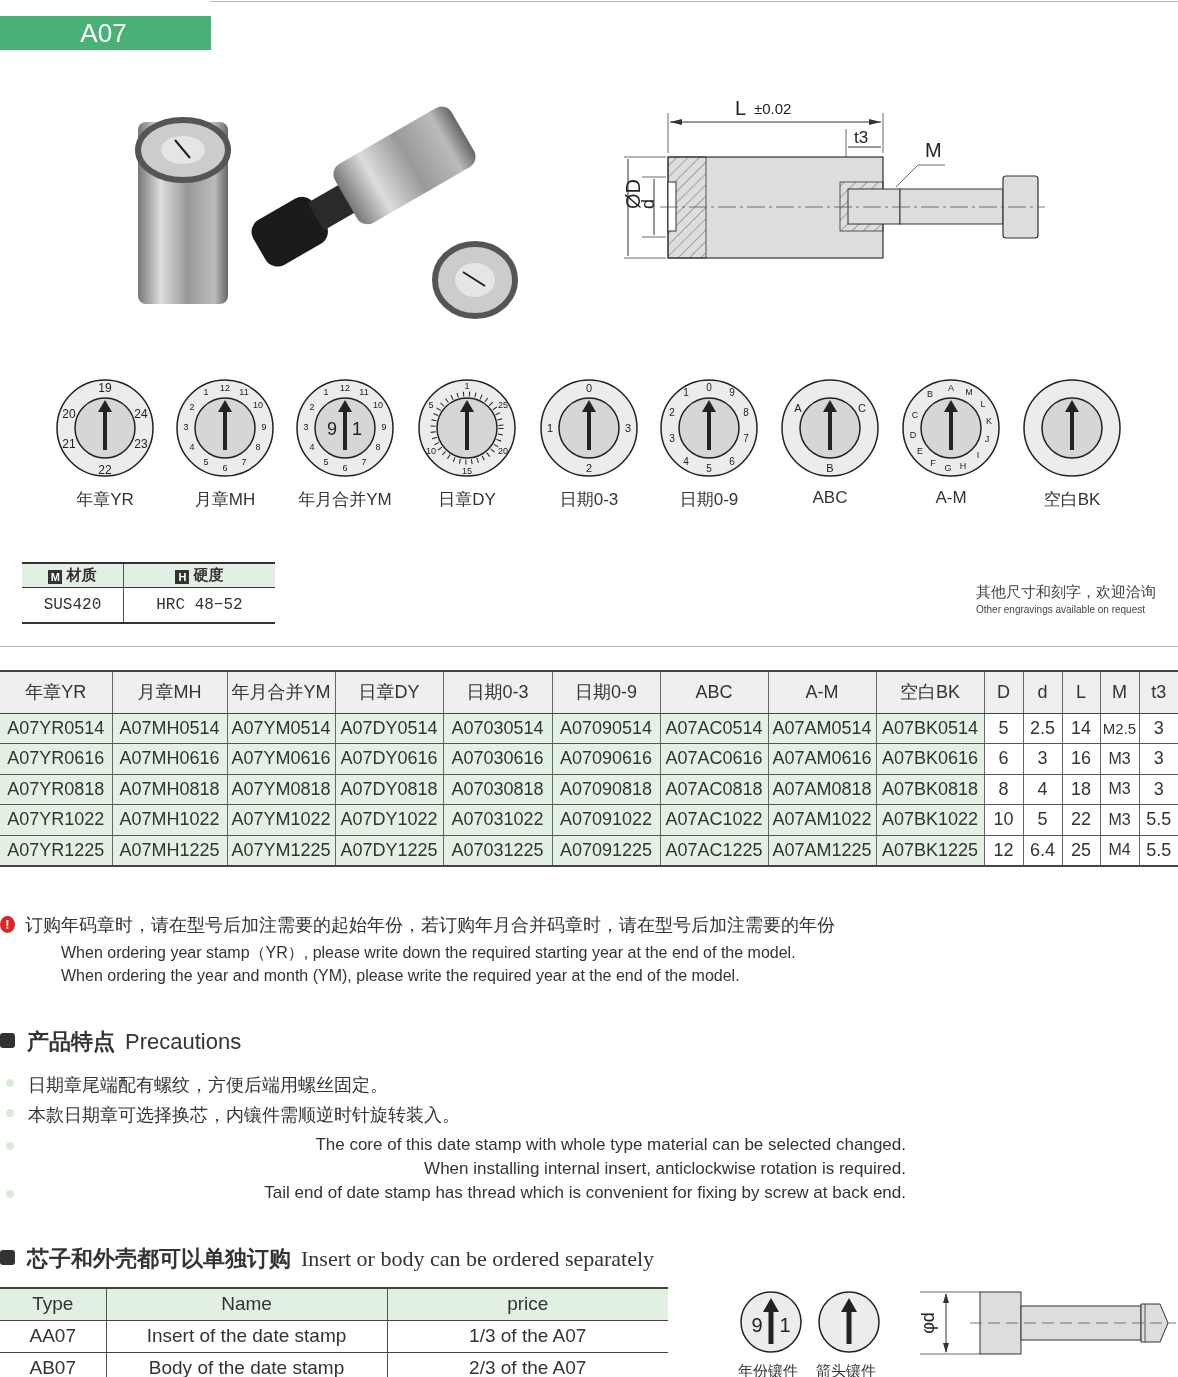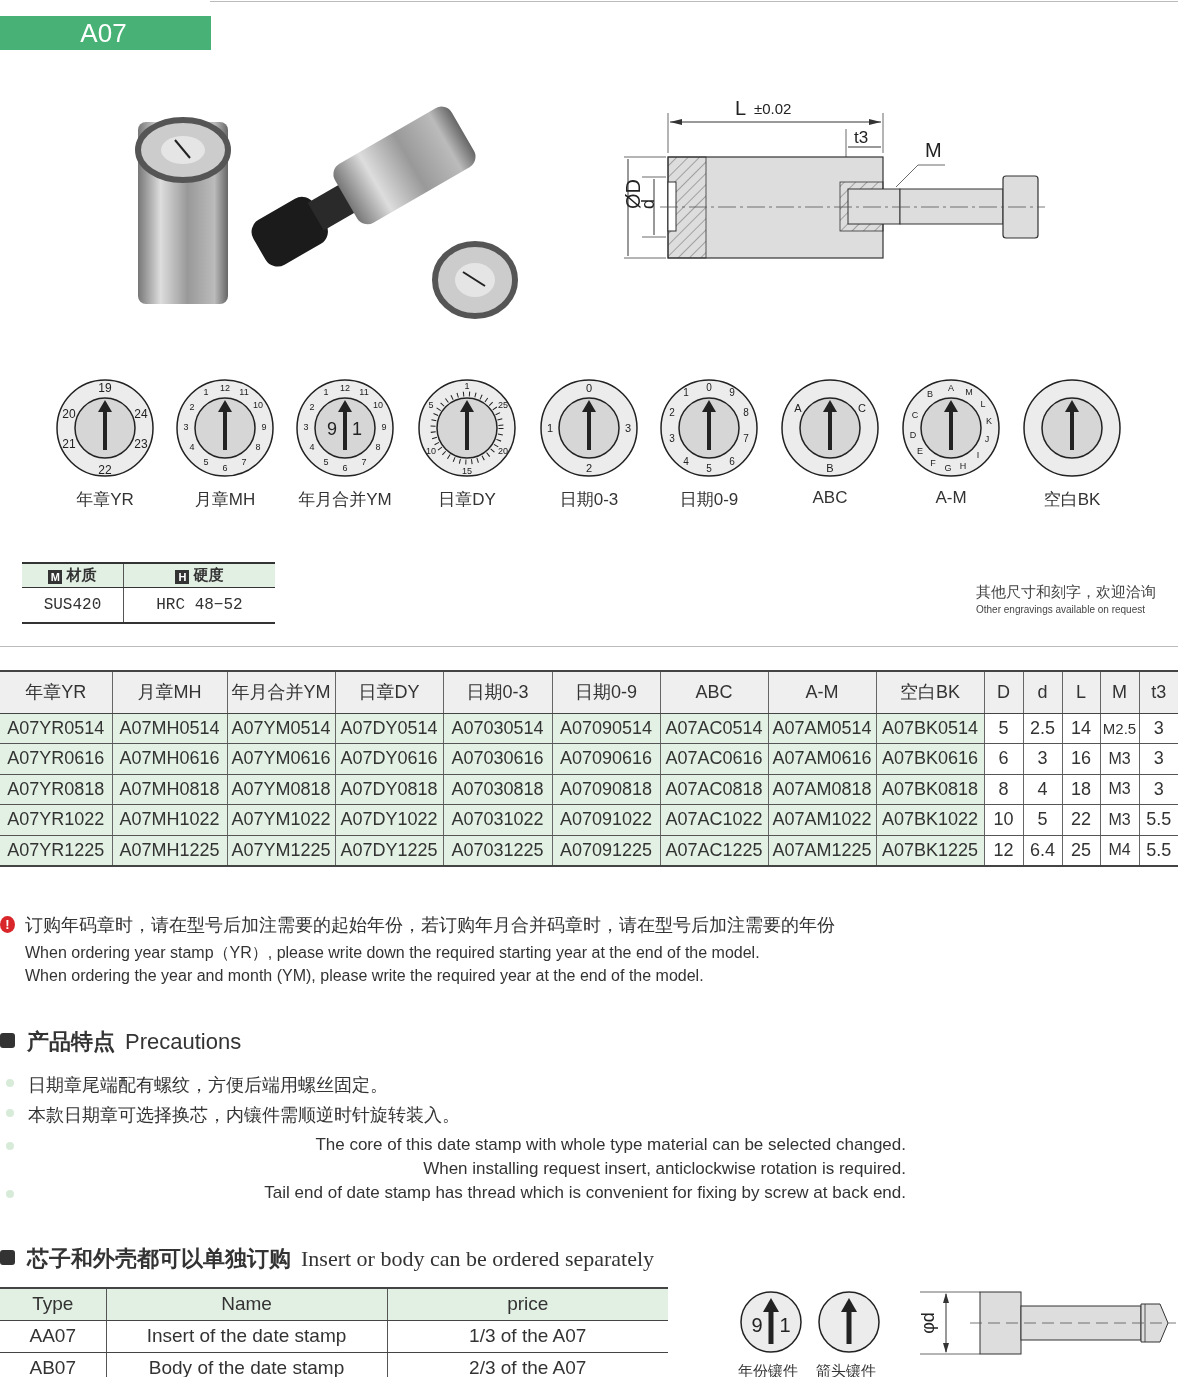--- a/index.html
+++ b/index.html
@@ -35,21 +35,21 @@
   .main td { height: 30.5px; text-align: center; border-bottom: 1px solid #555; white-space: nowrap; }
   .main tr:last-child td { border-bottom: 2px solid #444; }
   .main th, .main td { border-left: 1px solid #666; }
   .main th:first-child, .main td:first-child { border-left: none; }
   .main td.g { background: #e3f1e4; }
 
   
   .warn { left: 0; top: 913px; width: 1100px; }
   .warn .cn { font-size: 18px; color: #333; padding-left: 25px; position: relative; }
   .warn .cn .ex { position: absolute; left: 0; top: 3px; width: 15px; height: 17px; border-radius: 50%; background: #d9262a; color: #fff; font-size: 13px; font-weight: bold; line-height: 17px; text-align: center; }
-  .warn .en { font-size: 16px; color: #333; padding-left: 25px; line-height: 23px; }
+  .warn .en { font-size: 16px; color: #333; padding-left: 25px; line-height: 23px; margin-left: 36px; }
 
   .sec { font-size: 22px; color: #333; }
   .sec .sq { display: inline-block; width: 15px; height: 15px; background: #333; border-radius: 3px; margin-right: 12px; vertical-align: 1px; }
   .sec b { font-weight: bold; margin-right: 10px; }
   .sec1 { left: 0; top: 1027px; }
   .sec2 { left: 0; top: 1244px; font-family: Liberation Serif, serif; }
 
   .bul { left: 6px; width: 900px; font-size: 17px; color: #333; }
   .bul li { list-style: none; position: relative; padding-left: 22px; line-height: 24px; }
   .bul li::before { content: ""; position: absolute; left: 0; top: 9px; width: 8px; height: 8px; border-radius: 50%; background: #d8ebd9; }
@@ -449,21 +449,21 @@
 
 <div class="abs sec sec1">
   <span class="sq"></span><b>产品特点</b><span>Precautions</span>
 </div>
 <ul class="abs bul bul1">
   <li>日期章尾端配有螺纹，方便后端用螺丝固定。</li>
   <li>本款日期章可选择换芯，内镶件需顺逆时针旋转装入。</li>
 </ul>
 <ul class="abs bul bul2">
   <li>The core of this date stamp with whole type material can be selected changed.</li>
-  <li class="cont">When installing request insert, anticlockwise rotation is required.</li>
+  <li class="cont">When installing internal insert, anticlockwise rotation is required.</li>
   <li>Tail end of date stamp has thread which is convenient for fixing by screw at back end.</li>
 </ul>
 
 <div class="abs sec sec2">
   <span class="sq"></span><b>芯子和外壳都可以单独订购</b><span>Insert or body can be ordered separately</span>
 </div>
 <table class="abs price">
   <colgroup>
       <col style="width:106px">
       <col style="width:281px">

